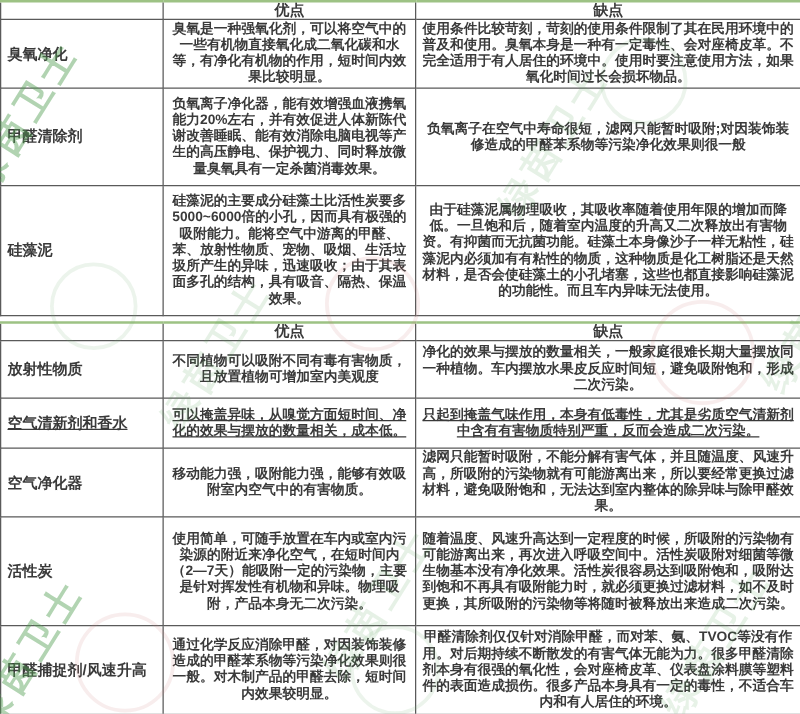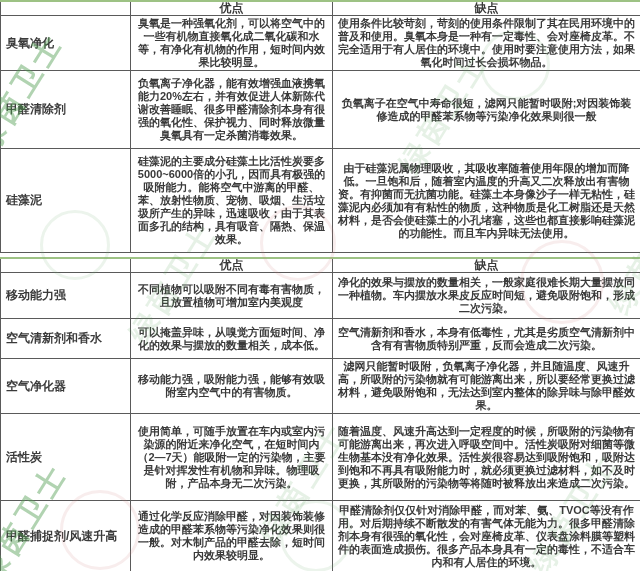--- a/index.html
+++ b/index.html
@@ -80,21 +80,21 @@
       </tr>
     </thead>
     <tbody>
       <tr style="height:54px;">
         <th>臭氧净化</th>
         <td>臭氧是一种强氧化剂，可以将空气中的一些有机物直接氧化成二氧化碳和水等，有净化有机物的作用，短时间内效果比较明显。</td>
         <td>使用条件比较苛刻，苛刻的使用条件限制了其在民用环境中的普及和使用。臭氧本身是一种有一定毒性、会对座椅皮革。不完全适用于有人居住的环境中。使用时要注意使用方法，如果氧化时间过长会损坏物品。</td>
       </tr>
       <tr style="height:78px;">
         <th>甲醛清除剂</th>
-        <td>负氧离子净化器，能有效增强血液携氧能力20%左右，并有效促进人体新陈代谢改善睡眠、很多甲醛清除剂本身有很强的氧化性、保护视力、同时释放微量臭氧具有一定杀菌消毒效果。</td>
+        <td>负氧离子净化器，能有效增强血液携氧能力20%左右，并有效促进人体新陈代谢改善睡眠、能有效消除电脑电视等产生的高压静电、保护视力、同时释放微量臭氧具有一定杀菌消毒效果。</td>
         <td>负氧离子在空气中寿命很短，滤网只能暂时吸附;对因装饰装修造成的甲醛苯系物等污染净化效果则很一般</td>
       </tr>
       <tr style="height:104px;">
         <th>硅藻泥</th>
         <td>硅藻泥的主要成分硅藻土比活性炭要多5000~6000倍的小孔，因而具有极强的吸附能力。能将空气中游离的甲醛、苯、放射性物质、宠物、吸烟、生活垃圾所产生的异味，迅速吸收；由于其表面多孔的结构，具有吸音、隔热、保温效果。</td>
         <td>由于硅藻泥属物理吸收，其吸收率随着使用年限的增加而降低。一旦饱和后，随着室内温度的升高又二次释放出有害物资。有抑菌而无抗菌功能。硅藻土本身像沙子一样无粘性，硅藻泥内必须加有有粘性的物质，这种物质是化工树脂还是天然材料，是否会使硅藻土的小孔堵塞，这些也都直接影响硅藻泥的功能性。而且车内异味无法使用。</td>
       </tr>
     </tbody>
   </table>
 
@@ -108,33 +108,33 @@
       </colgroup>
     <thead>
       <tr>
         <th></th>
         <th>优点</th>
         <th>缺点</th>
       </tr>
     </thead>
     <tbody>
       <tr style="height:46px;">
-        <th>移动能力强</th>
+        <th>放射性物质</th>
         <td>不同植物可以吸附不同有毒有害物质，且放置植物可增加室内美观度</td>
         <td>净化的效果与摆放的数量相关，一般家庭很难长期大量摆放同一种植物。车内摆放水果皮反应时间短，避免吸附饱和，形成二次污染。</td>
       </tr>
-      <tr style="height:40px;">
+      <tr style="height:40px;text-decoration:underline;">
         <th>空气清新剂和香水</th>
         <td>可以掩盖异味，从嗅觉方面短时间、净化的效果与摆放的数量相关，成本低。</td>
-        <td>空气清新剂和香水，本身有低毒性，尤其是劣质空气清新剂中含有有害物质特别严重，反而会造成二次污染。</td>
+        <td>只起到掩盖气味作用，本身有低毒性，尤其是劣质空气清新剂中含有有害物质特别严重，反而会造成二次污染。</td>
       </tr>
       <tr style="height:55px;">
         <th>空气净化器</th>
         <td>移动能力强，吸附能力强，能够有效吸附室内空气中的有害物质。</td>
-        <td>滤网只能暂时吸附，负氧离子净化器，并且随温度、风速升高，所吸附的污染物就有可能游离出来，所以要经常更换过滤材料，避免吸附饱和，无法达到室内整体的除异味与除甲醛效果。</td>
+        <td>滤网只能暂时吸附，不能分解有害气体，并且随温度、风速升高，所吸附的污染物就有可能游离出来，所以要经常更换过滤材料，避免吸附饱和，无法达到室内整体的除异味与除甲醛效果。</td>
       </tr>
       <tr style="height:87px;">
         <th>活性炭</th>
         <td>使用简单，可随手放置在车内或室内污染源的附近来净化空气，在短时间内（2—7天）能吸附一定的污染物，主要是针对挥发性有机物和异味。物理吸附，产品本身无二次污染。</td>
         <td>随着温度、风速升高达到一定程度的时候，所吸附的污染物有可能游离出来，再次进入呼吸空间中。活性炭吸附对细菌等微生物基本没有净化效果。活性炭很容易达到吸附饱和，吸附达到饱和不再具有吸附能力时，就必须更换过滤材料，如不及时更换，其所吸附的污染物等将随时被释放出来造成二次污染。</td>
       </tr>
       <tr style="height:71px;">
         <th>甲醛捕捉剂/风速升高</th>
         <td>通过化学反应消除甲醛，对因装饰装修造成的甲醛苯系物等污染净化效果则很一般。对木制产品的甲醛去除，短时间内效果较明显。</td>
         <td>甲醛清除剂仅仅针对消除甲醛，而对苯、氨、TVOC等没有作用。对后期持续不断散发的有害气体无能为力。很多甲醛清除剂本身有很强的氧化性，会对座椅皮革、仪表盘涂料膜等塑料件的表面造成损伤。很多产品本身具有一定的毒性，不适合车内和有人居住的环境。</td>

